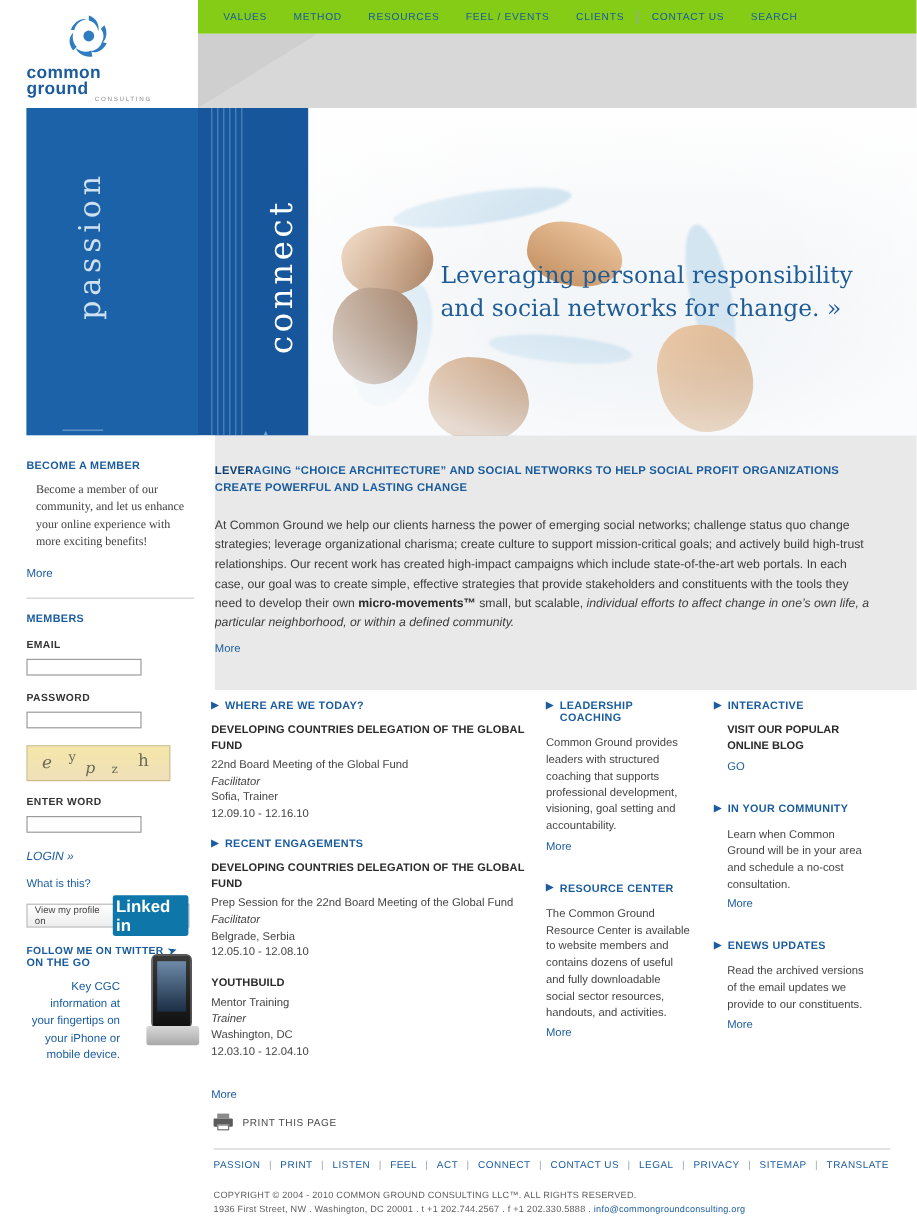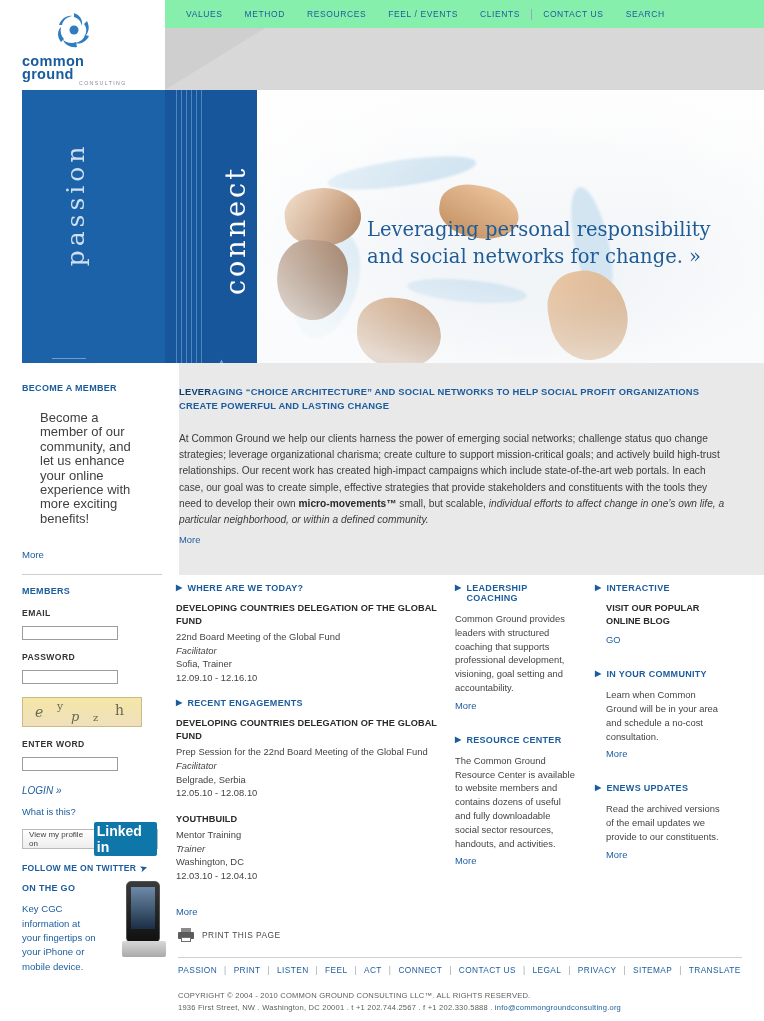--- a/index.html
+++ b/index.html
@@ -13,21 +13,21 @@
     width: 764px;
     height: 1021px;
     overflow: hidden;
     background: #ffffff;
   }
 
   
   .topnav {
     position: absolute;
     left: 165px; top: 0; width: 599px; height: 28px;
-    background: #86efac;
+    background: #84cc16;
     display: flex;
     align-items: center;
     padding-left: 10px;
   }
   .topnav .navitem {
     font-size: 8.5px;
     letter-spacing: .6px;
     color: #1a5c9e;
     padding: 0 11px;
     text-decoration: none;
@@ -215,21 +215,21 @@
     font-size: 9px;
     font-weight: bold;
     color: #1a5c9e;
     letter-spacing: .3px;
     margin: 0 0 9px 0;
   }
   .sb-rule {
     height: 1px; background: #cfcfcf; margin: 12px 0 11px 0;
   }
   .sb-p {
-    font-size: 13px; line-height: 14.4px; color: #3f3f3f; margin: 18px;
+    font-size: 10px; line-height: 14.4px; color: #3f3f3f; margin: 8px; font-family: Liberation Serif, serif;
   }
   .sb-link { color: #1a5c9e; text-decoration: none; font-size: 9.6px; }
   .fld-label {
     font-size: 8.6px; font-weight: bold; color: #333; letter-spacing: .4px;
     margin: 12px 0 4px 0;
   }
   .fld {
     width: 96px; height: 14px;
     border: 1px solid #9c9c9c;
     background: #fff;
@@ -270,24 +270,23 @@
   .li-badge {
     margin-left: 4px; background:#0e76a8; color:#fff;
     font-size: 14px; font-weight:bold; padding: 1px 3px; border-radius:2px;
   }
   .twitter-row {
     margin-top: 14px; display:flex; align-items:center; gap:4px;
   }
   .twitter-row span { font-size: 8.6px; font-weight:bold; color:#1a5c9e; letter-spacing:.3px;}
   .bird { color:#2fa8e0; font-size: 13px; transform: rotate(-18deg); }
   .onthego {
-    margin-top: 10px;
     position: relative;
   }
-  .otg-text { width: 78px; font-size: 9.6px; line-height: 14.4px; color:#1a5c9e; }
+  .otg-text { width: 78px; font-size: 9.6px; line-height: 14.4px; color:#1a5c9e;text-align:right; }
   .phone {
     position:absolute; right: -4px; top: -2px;
     width: 44px; height: 78px;
   }
   .phone .body {
     position:absolute; left:4px; top:0; width:34px; height:62px;
     background: linear-gradient(180deg,#3a3a3a,#101010);
     border-radius: 5px;
     border: 1px solid #555;
   }

